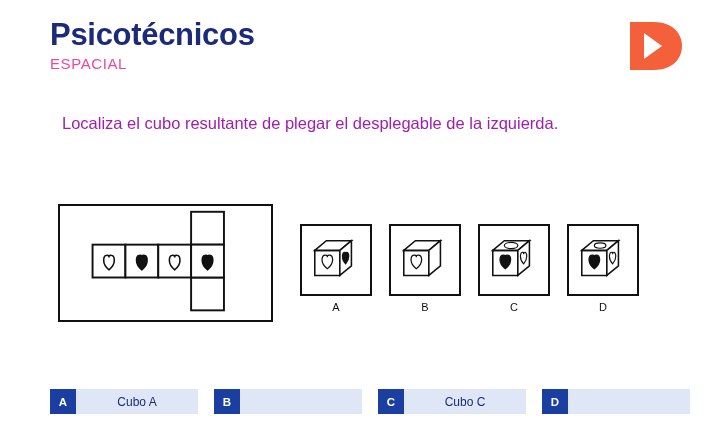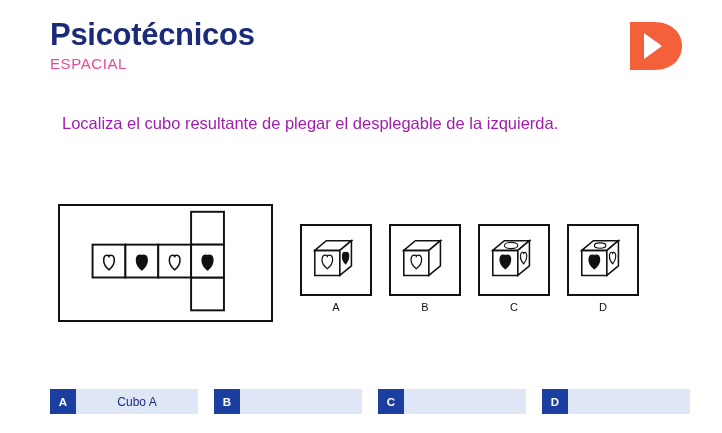--- a/index.html
+++ b/index.html
@@ -236,17 +236,18 @@
 <div class="answers">
   <div class="answer">
     <div class="answer-key">A</div>
     <div class="answer-text">Cubo A</div>
   </div>
   <div class="answer">
     <div class="answer-key">B</div>
   </div>
   <div class="answer">
     <div class="answer-key">C</div>
+    <div class="answer-text">Cubo C</div>
   </div>
   <div class="answer">
     <div class="answer-key">D</div>
   </div>
 </div>
 
 </body></html>

